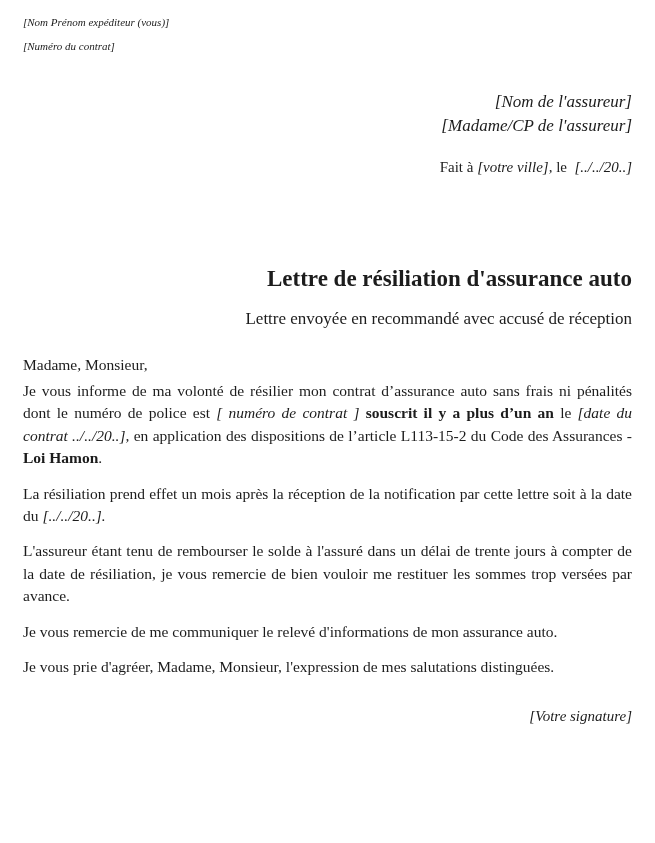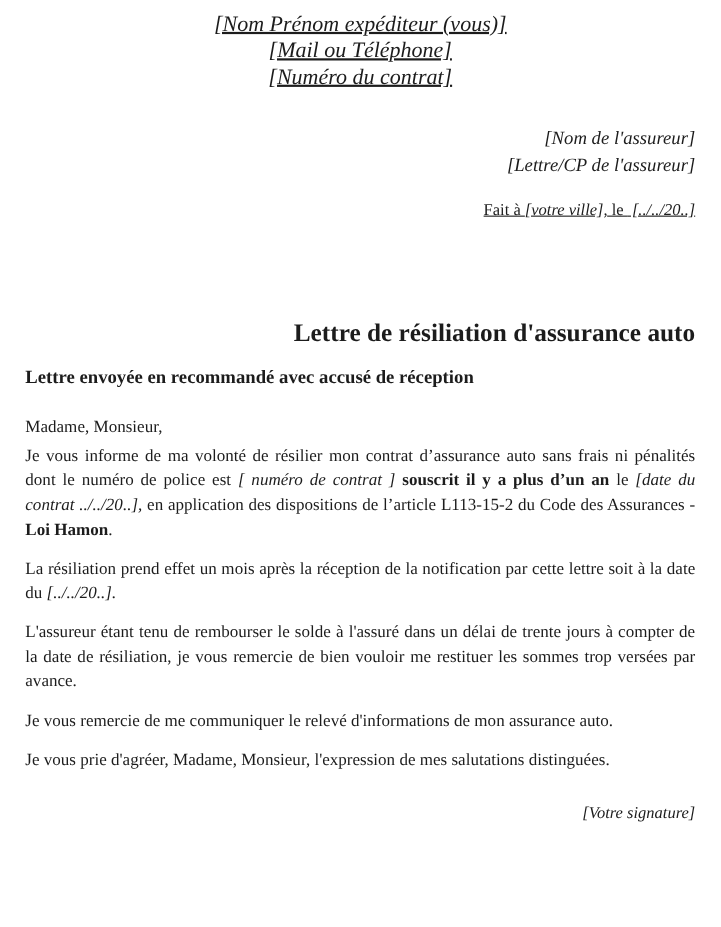--- a/index.html
+++ b/index.html
@@ -13,53 +13,51 @@
     height: 843px;
     box-sizing: border-box;
     padding: 10px 23px 0 23px;
     overflow: hidden;
     background: #ffffff;
     font-family: "Liberation Serif", "DejaVu Serif", serif;
     color: #1c1c1c;
   }
   .sender-block {
     font-style: italic;
-    font-size: 20px;
+    font-size: 11px;
     line-height: 24px;
-    text-align: center;
-    text-decoration: underline;
+    text-align: left;
   }
   .recipient-block {
     margin-top: 32px;
     font-style: italic;
     font-size: 17px;
     line-height: 24px;
     text-align: right;
   }
   .date-line {
     margin-top: 19px;
     font-size: 15px;
     line-height: 20px;
     text-align: right;
     white-space: pre-wrap;
-    text-decoration: underline;
   }
   .title {
     margin: 87px 0 0 0;
     font-size: 23px;
     line-height: 30px;
     font-weight: bold;
     text-align: right;
   }
   .subtitle {
     margin-top: 14px;
     font-size: 17px;
     line-height: 22px;
-    font-weight: bold;
-    text-align: left;
+    font-weight: normal;
+    text-align: right;
   }
   .salutation {
     margin-top: 24px;
     font-size: 15.5px;
     line-height: 22px;
   }
   p.body-paragraph {
     margin: 13px 0 0 0;
     font-size: 15.5px;
     line-height: 22.4px;
@@ -79,27 +77,26 @@
   .seg-italic  { font-style: italic; }
   .seg-bold    { font-weight: bold; font-style: normal; }
 </style>
 </head>
 <body>
 
 <div class="page">
 
   <div class="sender-block">
     <div class="line">[Nom Prénom expéditeur (vous)]</div>
-    <div class="line">[Mail ou Téléphone]</div>
     <div class="line">[Numéro du contrat]</div>
   </div>
 
   <div class="recipient-block">
     <div class="line">[Nom de l'assureur]</div>
-    <div class="line">[Lettre/CP de l'assureur]</div>
+    <div class="line">[Madame/CP de l'assureur]</div>
   </div>
 
   <div class="date-line"><span class="seg-regular">Fait à </span><span class="seg-italic">[votre ville],</span><span class="seg-regular"> le </span><span class="seg-italic"> [../../20..]</span></div>
 
   <h1 class="title">Lettre de résiliation d'assurance auto</h1>
 
   <div class="subtitle">Lettre envoyée en recommandé avec accusé de réception</div>
 
   <div class="salutation">Madame, Monsieur,</div>
 

